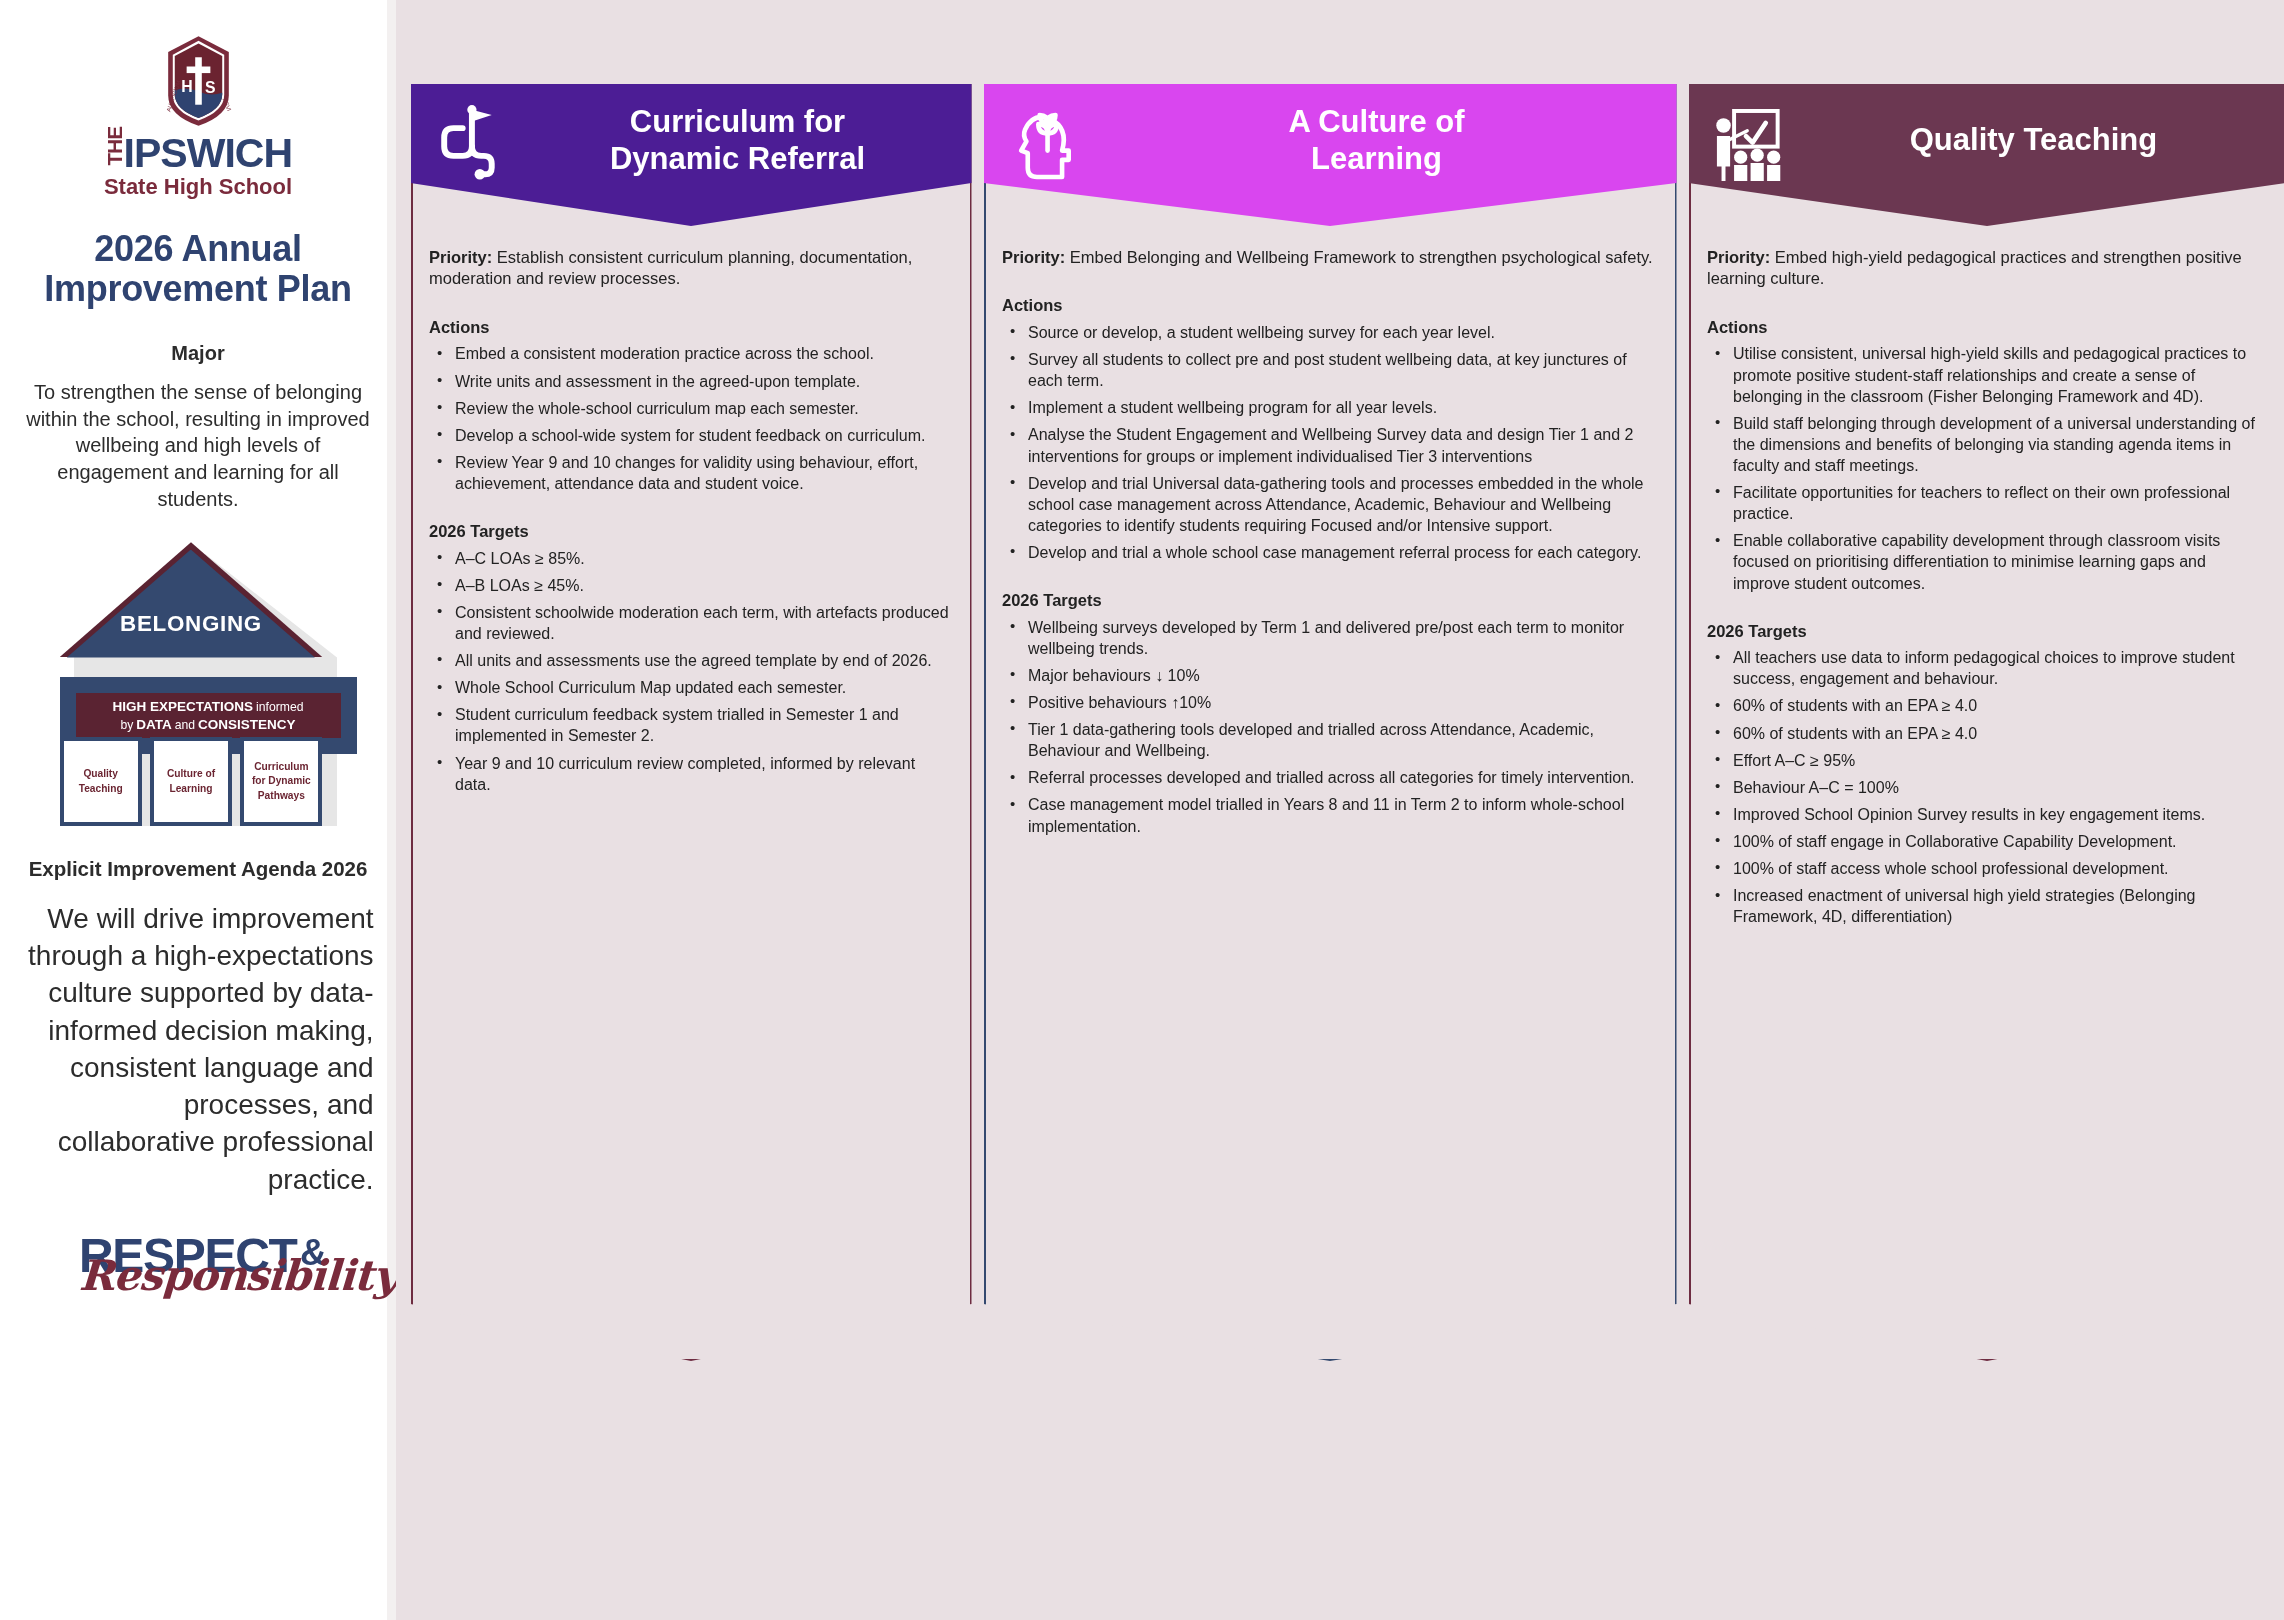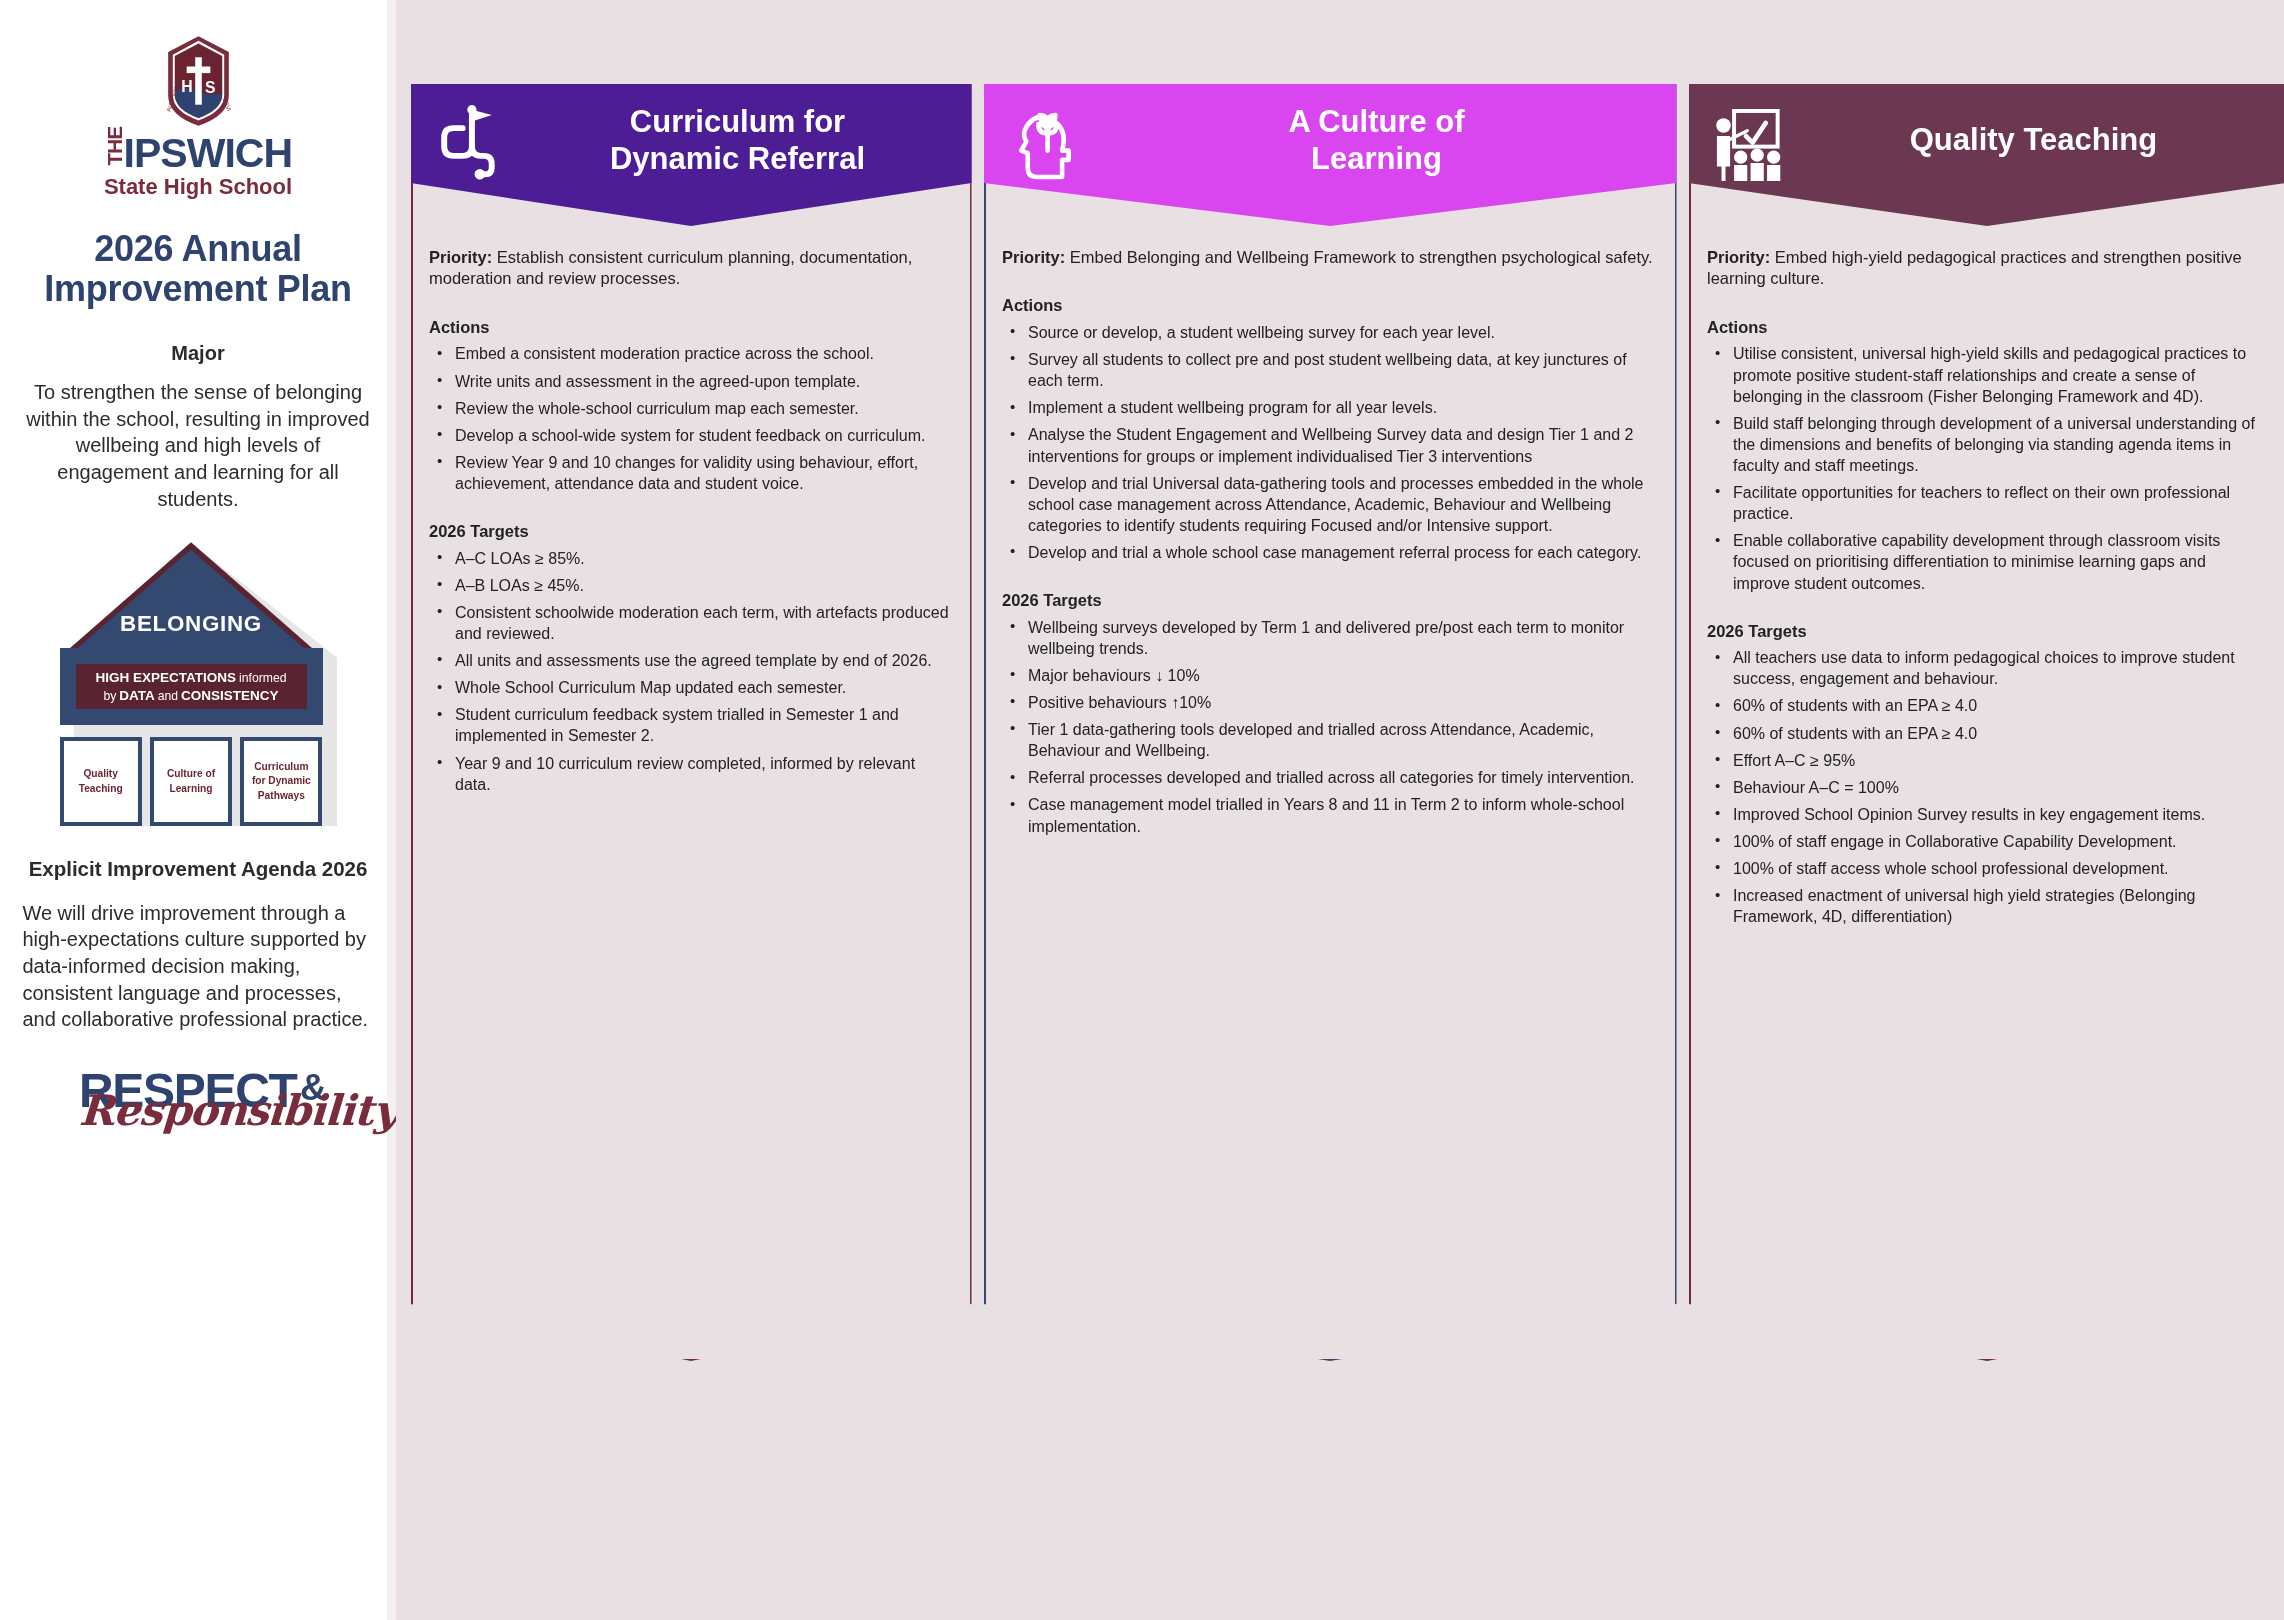--- a/index.html
+++ b/index.html
@@ -52,40 +52,40 @@
   
   .house { position: relative; width: 277px; height: 284px; margin-top: 30px; }
   .house-shadow { position:absolute; left:14.5px; top:12px; width:263px; height:272px; background:#e6e6e6; clip-path: polygon(50% 0%, 100% 38%, 100% 100%, 0% 100%, 0% 38%); }
   .roof { position:absolute; left:0; top:0; width:263px; height:115px; background:#5a2332; clip-path: polygon(50% 0%, 100% 100%, 0% 100%); }
   .roof-inner { position:absolute; left:7.3px; top:7.3px; width:248px; height:108px; background:#34496f; clip-path: polygon(50% 0%, 100% 100%, 0% 100%); }
   .roof-label {
     position:absolute; left:0; top:69px; width:263px; text-align:center;
     color:#ffffff; font-size:22.4px; font-weight:bold; letter-spacing:0.7px;
   }
   .band {
-    position:absolute; left:0; top:106px; width:263px; height:77px;
+    position:absolute; left:0; top:135px; width:297px; height:77px;
     background:#34496f; padding:16px;
   }
   .band-inner {
     width:100%; height:100%; background:#5a2332;
     display:flex; flex-direction:column; align-items:center; justify-content:center;
     color:#fff; text-align:center; line-height:1.32;
   }
   .band-inner span { font-size:12.2px; }
   .band-inner b { font-size:13.5px; font-weight:bold; }
   .pillars { position:absolute; left:0; top:195px; width:263px; height:89px; display:flex; gap:8px; }
   .pillar {
     flex:1; background:#ffffff; border:4.6px solid #34496f;
     display:flex; align-items:center; justify-content:center;
     text-align:center; color:#6b2532; font-size:10.2px; font-weight:bold; line-height:1.42;
     padding:2.6px;
   }
 
   .eia-head { margin-top: 30px; font-size: 20.5px; font-weight:bold; color:#2c2c2c; text-align:center; line-height:1.3; }
-  .eia-body { margin-top: 17px; font-size: 20px; line-height:1.33; color:#2c2c2c; text-align:left; max-width:356px; }
+  .eia-body { margin-top: 17px; font-size: 28px; line-height:1.33; color:#2c2c2c; text-align:right; max-width:356px; }
 
   .respect { margin-top: 25px; position:relative; width: 264px; height: 79px; }
   .respect-word { position:absolute; left:13px; top:5.3px; font-size:48px; font-weight:bold; color:#2f4370; letter-spacing:-1.3px; }
   .respect-amp { position:absolute; left:234px; top:9.2px; font-size:37px; font-weight:bold; color:#2f4370; }
   .respect-resp {
     position:absolute; left:17px; top:28px; font-size:42px; color:#7a2b3c;
     font-family:"DejaVu Serif", serif; font-style:italic; font-weight:bold;
     transform: skewX(-6deg); letter-spacing:-1.3px;
   }
 

